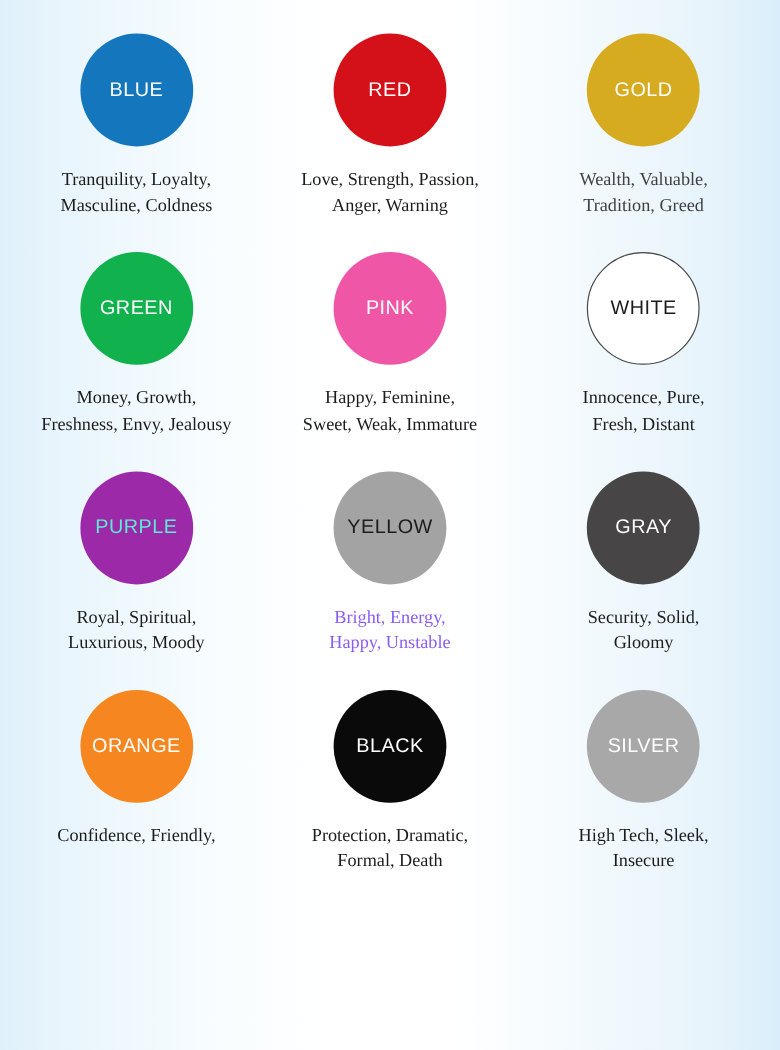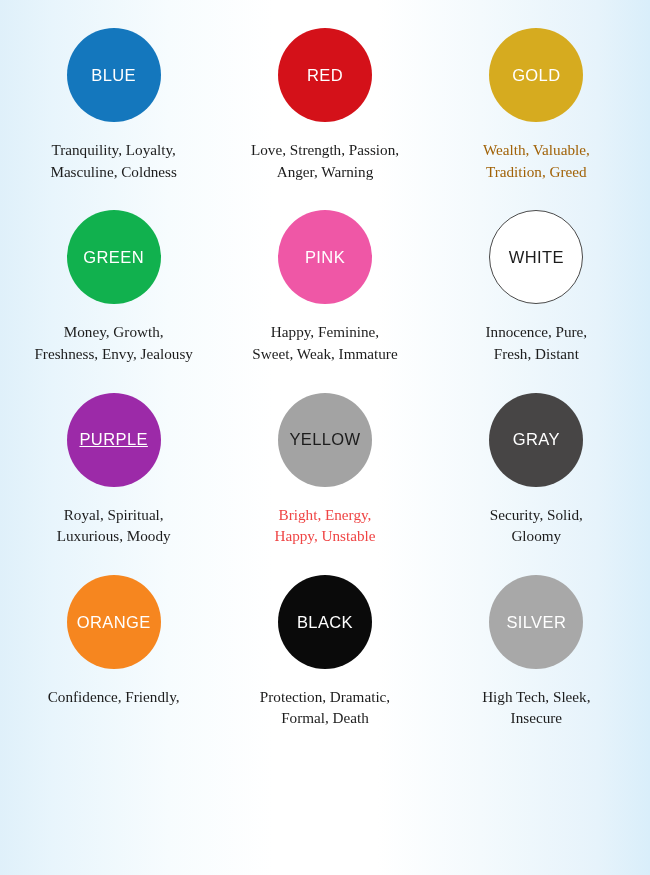--- a/index.html
+++ b/index.html
@@ -97,21 +97,21 @@
     <div class="caption" style="color: rgb(28, 28, 28);">
       <span class="line">Love, Strength, Passion,</span>
       <span class="line">Anger, Warning</span>
     </div>
   </div>
 
   <div class="cell">
     <div class="circle" style="background: rgb(214, 171, 31);">
       <span class="circle-label" style="color: rgb(255, 255, 255);">GOLD</span>
     </div>
-    <div class="caption" style="color: #a16207;">
+    <div class="caption" style="color: #404040;">
       <span class="line">Wealth, Valuable,</span>
       <span class="line">Tradition, Greed</span>
     </div>
   </div>
 
   <div class="cell">
     <div class="circle" style="background: rgb(17, 177, 78);">
       <span class="circle-label" style="color: rgb(255, 255, 255);">GREEN</span>
     </div>
     <div class="caption" style="color: rgb(28, 28, 28);">
@@ -135,33 +135,33 @@
       <span class="circle-label" style="color: rgb(28, 28, 28);">WHITE</span>
     </div>
     <div class="caption" style="color: rgb(28, 28, 28);">
       <span class="line">Innocence, Pure,</span>
       <span class="line">Fresh, Distant</span>
     </div>
   </div>
 
   <div class="cell">
     <div class="circle" style="background: rgb(156, 42, 168);">
-      <span class="circle-label" style="color: #ffffff; text-decoration: underline;">PURPLE</span>
+      <span class="circle-label" style="color: #5eead4;">PURPLE</span>
     </div>
     <div class="caption" style="color: rgb(28, 28, 28);">
       <span class="line">Royal, Spiritual,</span>
       <span class="line">Luxurious, Moody</span>
     </div>
   </div>
 
   <div class="cell">
     <div class="circle" style="background: #a3a3a3;">
       <span class="circle-label" style="color: rgb(28, 28, 28);">YELLOW</span>
     </div>
-    <div class="caption" style="color: #ef4444;">
+    <div class="caption" style="color: #8b5cf6;">
       <span class="line">Bright, Energy,</span>
       <span class="line">Happy, Unstable</span>
     </div>
   </div>
 
   <div class="cell">
     <div class="circle" style="background: rgb(71, 69, 69);">
       <span class="circle-label" style="color: rgb(255, 255, 255);">GRAY</span>
     </div>
     <div class="caption" style="color: rgb(28, 28, 28);">

